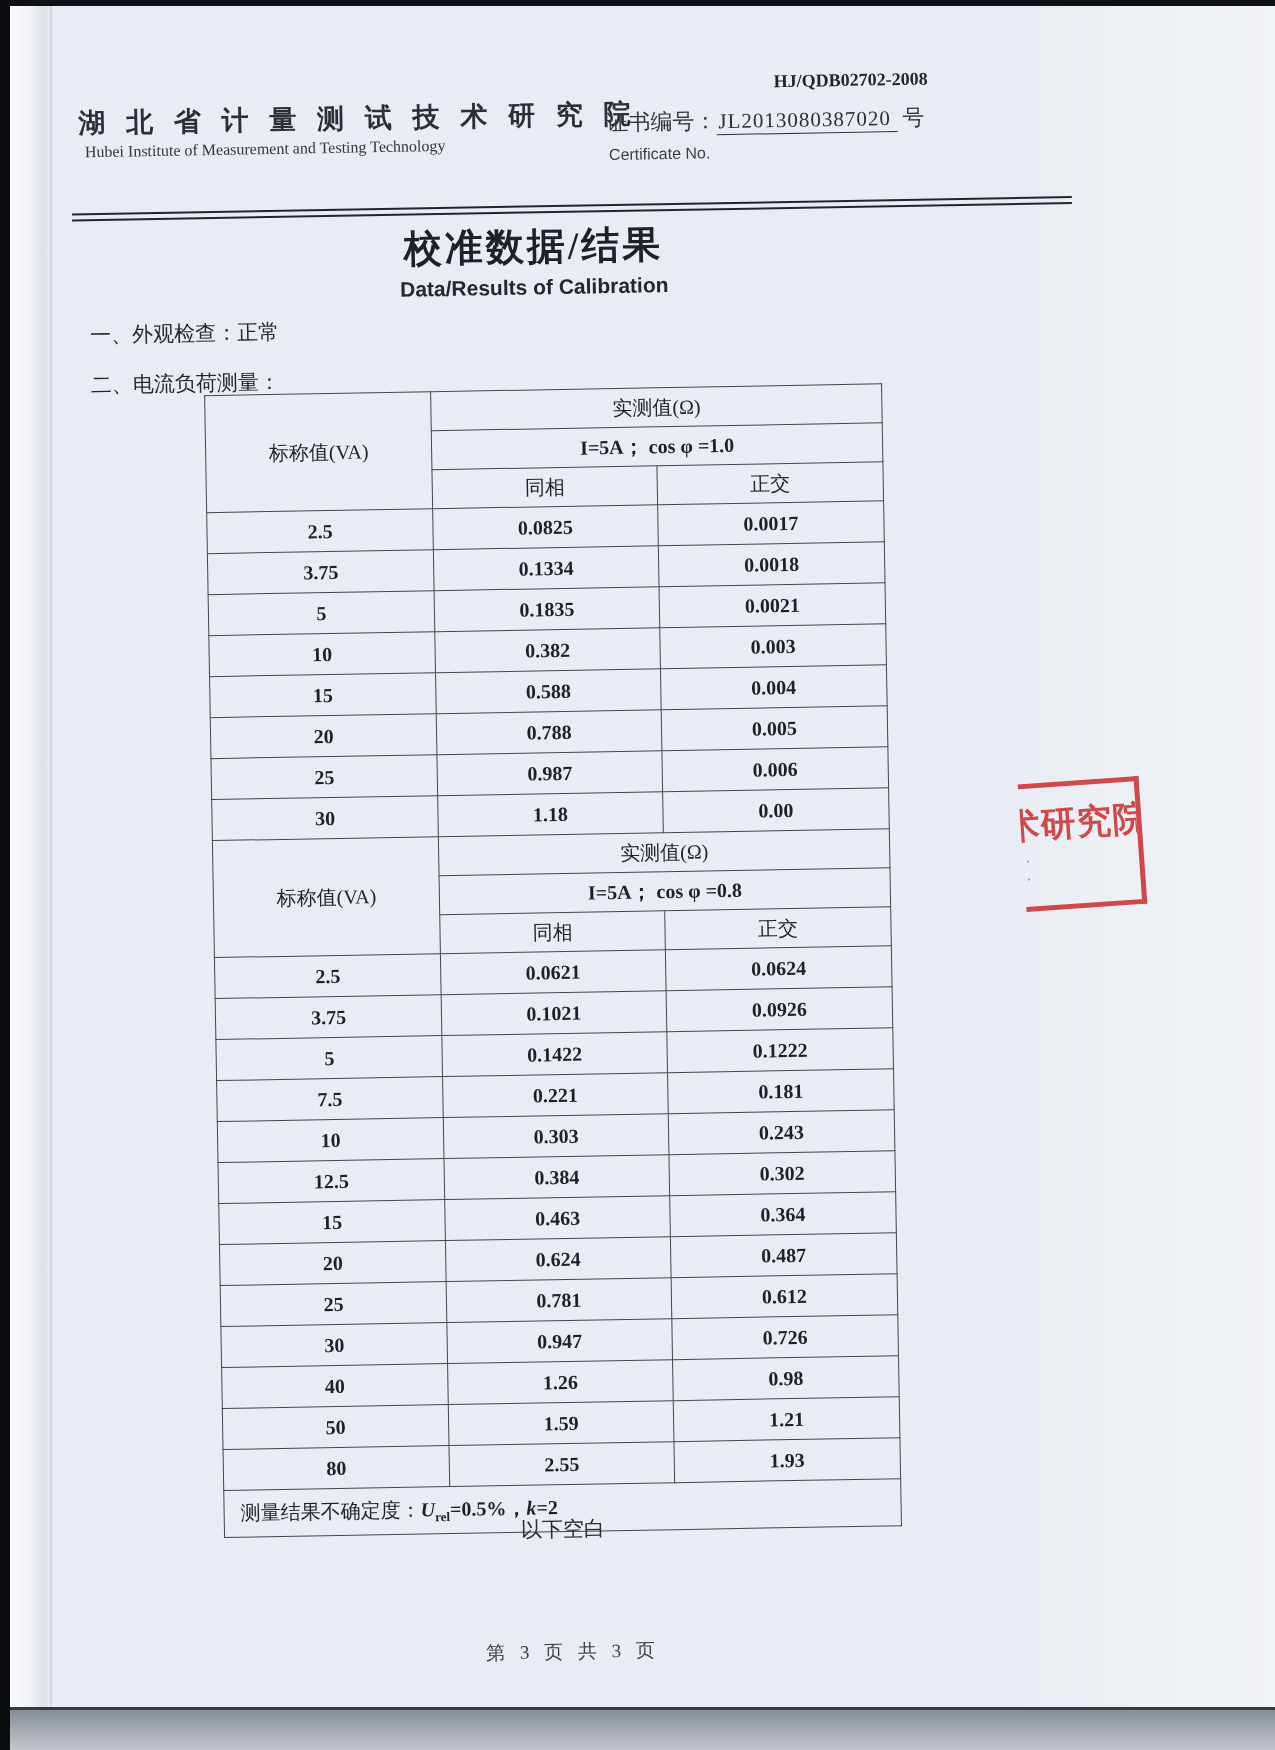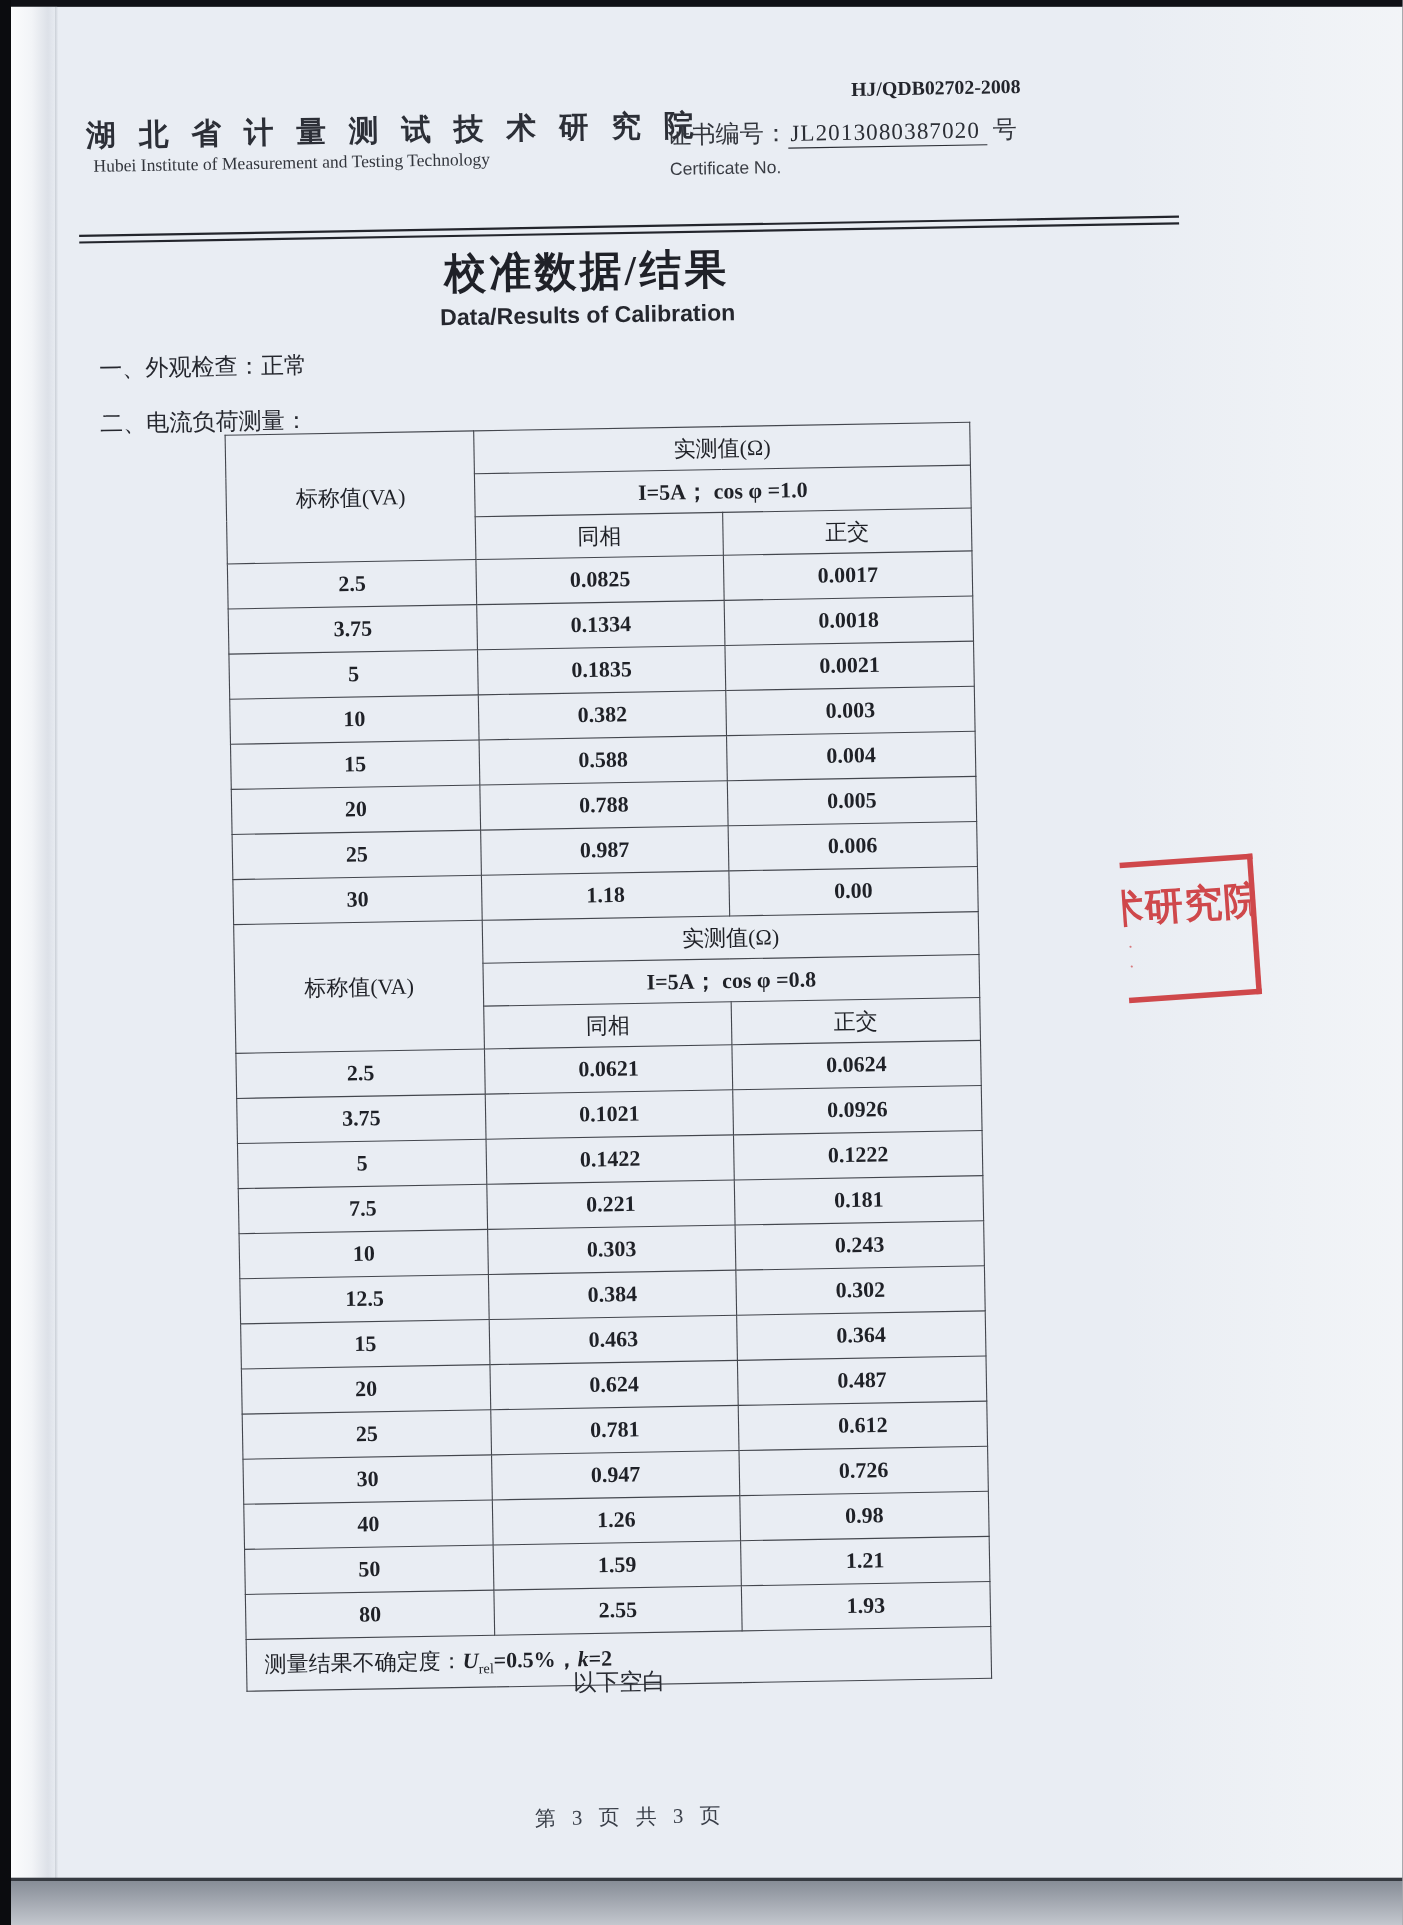--- a/index.html
+++ b/index.html
@@ -62,21 +62,21 @@
     border:1.3px solid #43464d;text-align:center;vertical-align:middle;
     padding:0;height:40px;
   }
   table.cal .hrow td{height:38px;font-weight:normal;}
   table.cal .cond td{font-weight:bold;}
   table.cal tbody.data td{font-weight:bold;}
   table.cal .uncert td{
     height:46px;text-align:left;padding-left:16px;font-size:20px;
   }
   .u-i{font-style:italic;font-weight:bold;}
-  .u-sub{font-size:13px;vertical-align:-5px;font-weight:normal;text-align:right;}
+  .u-sub{font-size:13px;vertical-align:-5px;font-weight:bold;text-align:right;}
   .u-b{font-weight:bold;}
 
   .below-blank{left:213px;top:1514px;width:678px;text-align:center;font-size:21px;color:#2a2d34;}
   .page-footer{left:0;top:1638px;width:1120px;text-align:center;font-size:19px;letter-spacing:5px;color:#3a3f49;}
 
   .stamp{
     position:absolute;left:1022px;top:780px;width:116px;height:118px;
     transform:rotate(-4deg);overflow:hidden;
     border-top:5px solid #cd3a3d;border-right:5px solid #cd3a3d;border-bottom:5px solid #cd3a3d;
     opacity:.92;

